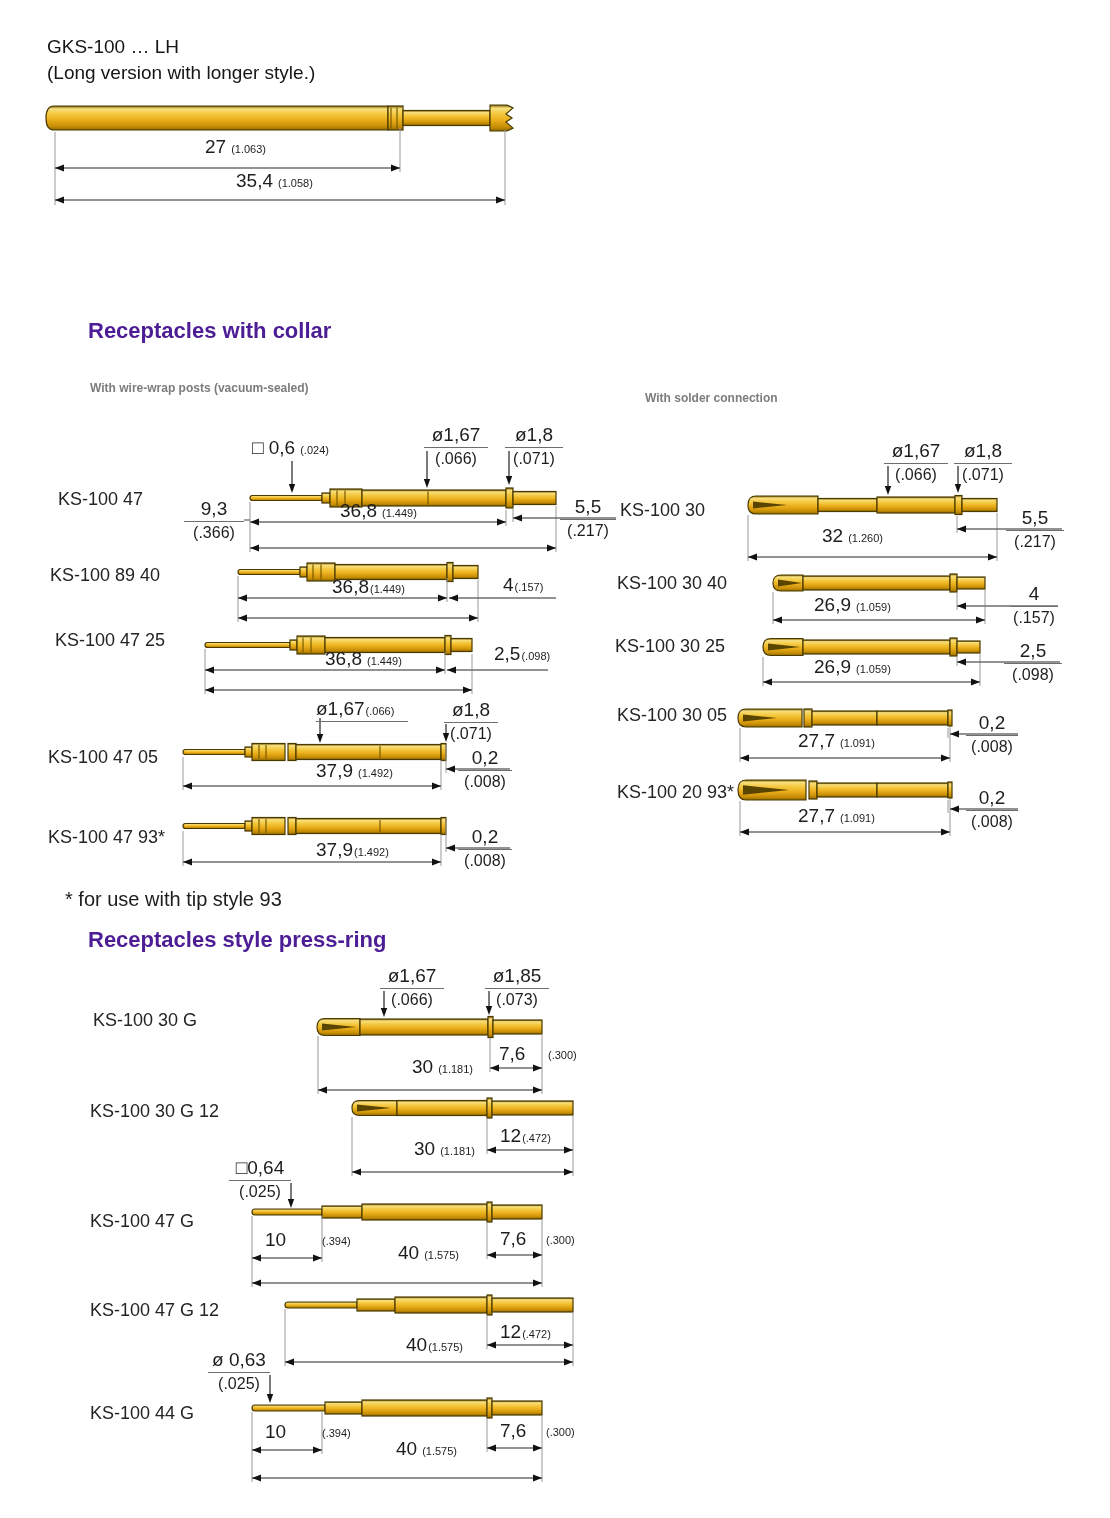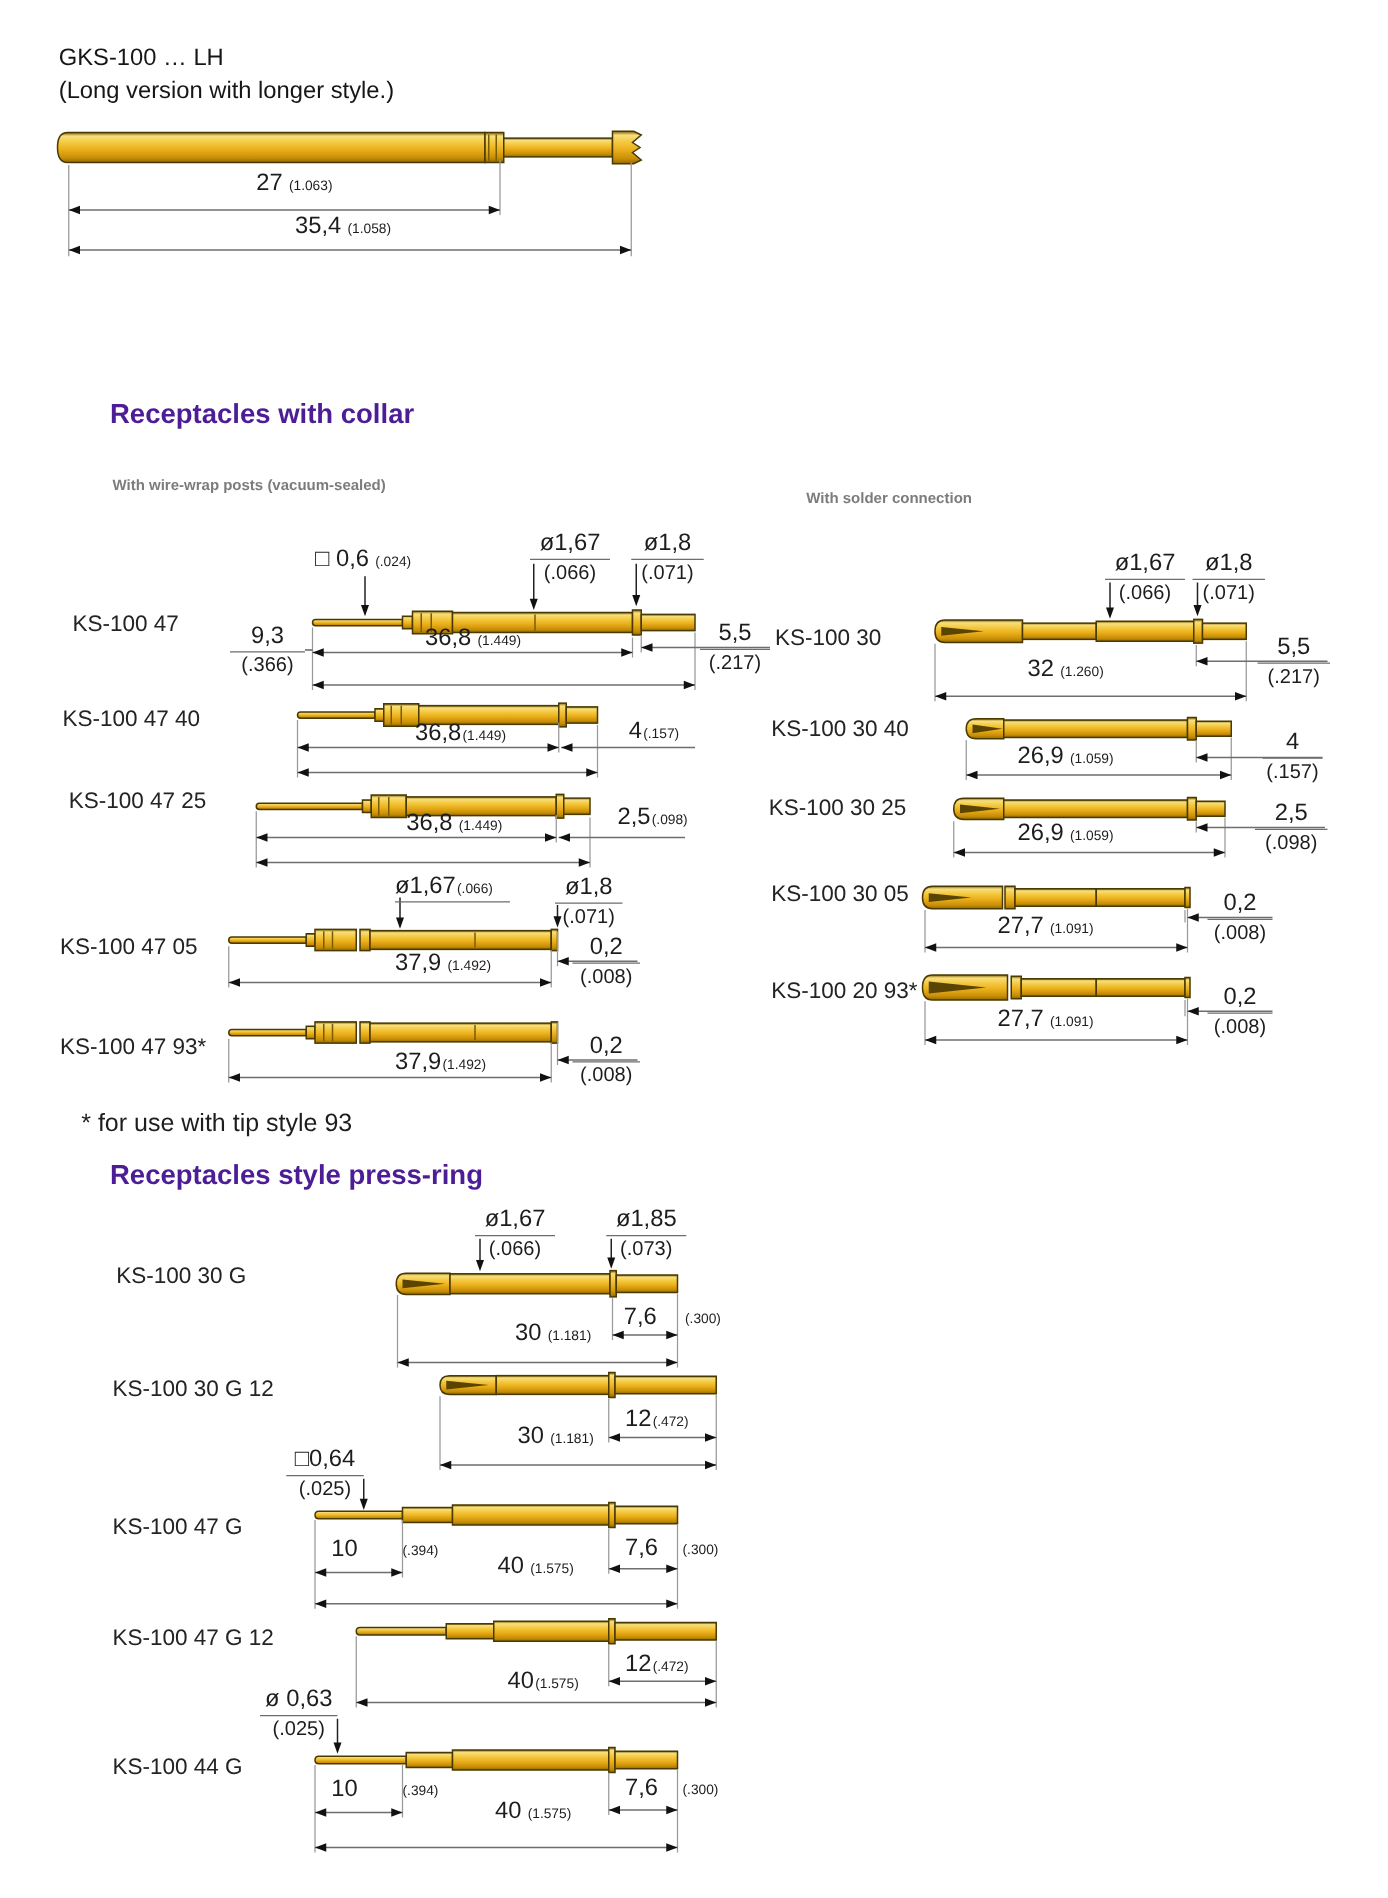--- a/index.html
+++ b/index.html
@@ -339,21 +339,21 @@
 <div class="frac" style="left:184px;top:498px;width:60px">
     <span class="mm">9,3</span>
     <span class="in">(.366)</span>
   </div>
 <div class="abs dim" style="left:340px;top:500px"><span class="mm">36,8</span><span class="in">(1.449)</span></div>
 <div class="frac" style="left:560px;top:496px;width:56px">
     <span class="mm">5,5</span>
     <span class="in">(.217)</span>
   </div>
 
-<div class="abs t-label" style="left:50px;top:565px">KS-100 47 40</div>
+<div class="abs t-label" style="left:50px;top:565px">KS-100 89 40</div>
 <div class="abs dim tight" style="left:332px;top:576px"><span class="mm">36,8</span><span class="in">(1.449)</span></div>
 <div class="abs dim tight" style="left:503px;top:574px"><span class="mm">4</span><span class="in">(.157)</span></div>
 
 <div class="abs t-label" style="left:55px;top:630px">KS-100 47 25</div>
 <div class="abs dim" style="left:325px;top:648px"><span class="mm">36,8</span><span class="in">(1.449)</span></div>
 <div class="abs dim tight" style="left:494px;top:643px"><span class="mm">2,5</span><span class="in">(.098)</span></div>
 
 <div class="abs t-label" style="left:48px;top:747px">KS-100 47 05</div>
 <div class="abs dim tight underl" style="left:316px;top:698px"><span class="mm">ø1,67</span><span class="in">(.066)</span></div>
 <div class="frac" style="left:444px;top:699px;width:54px">

